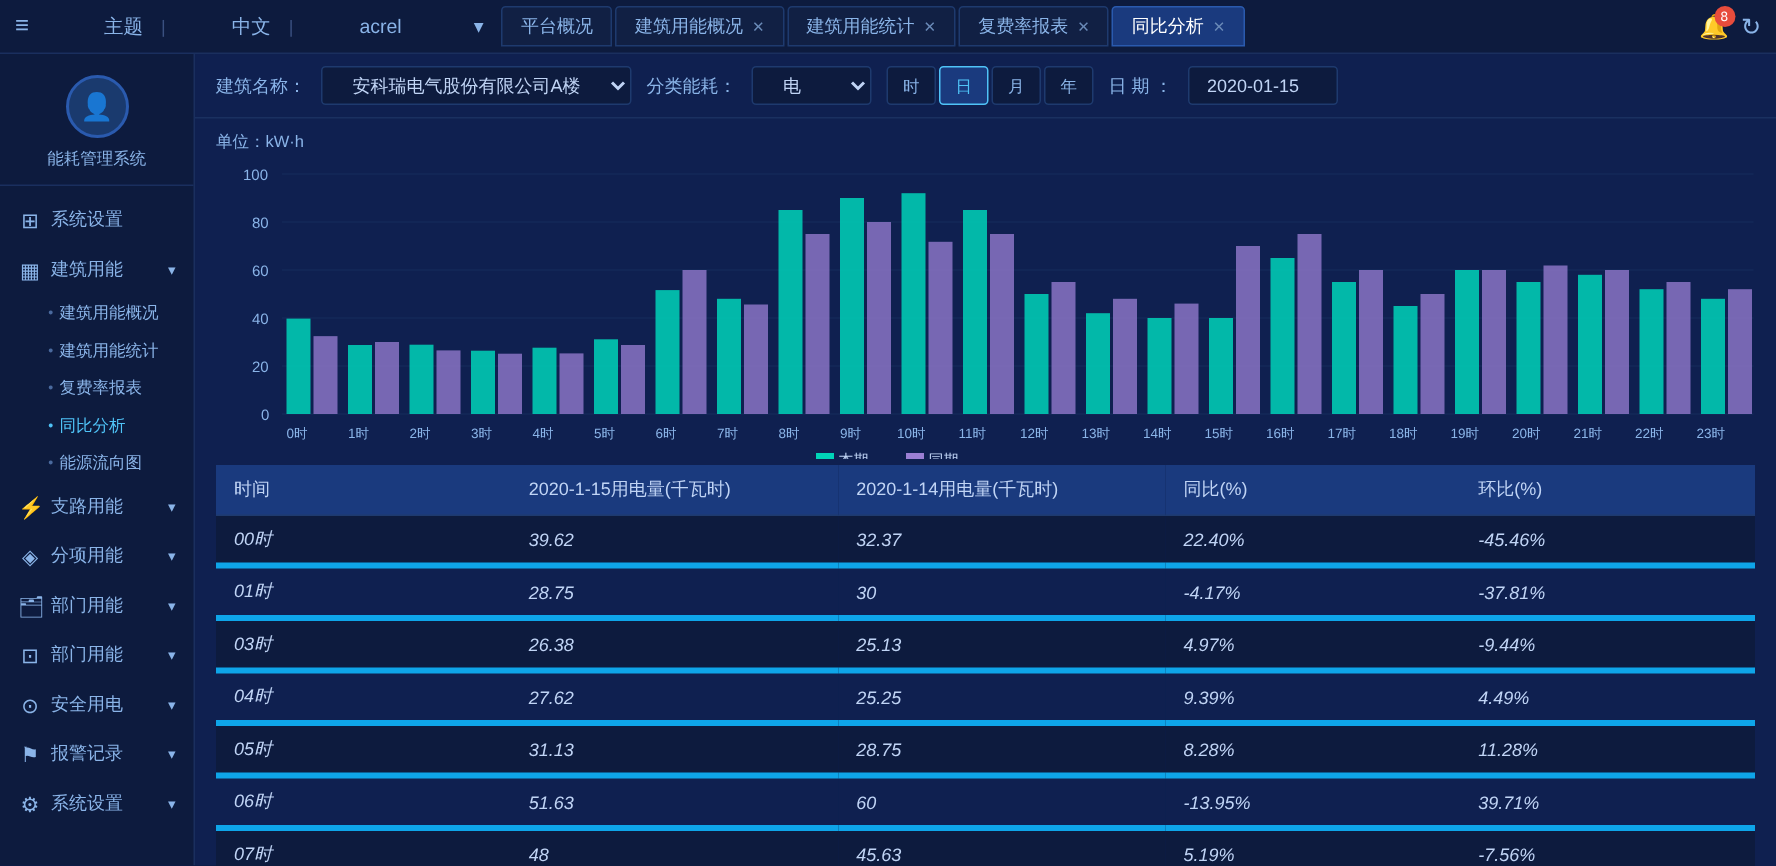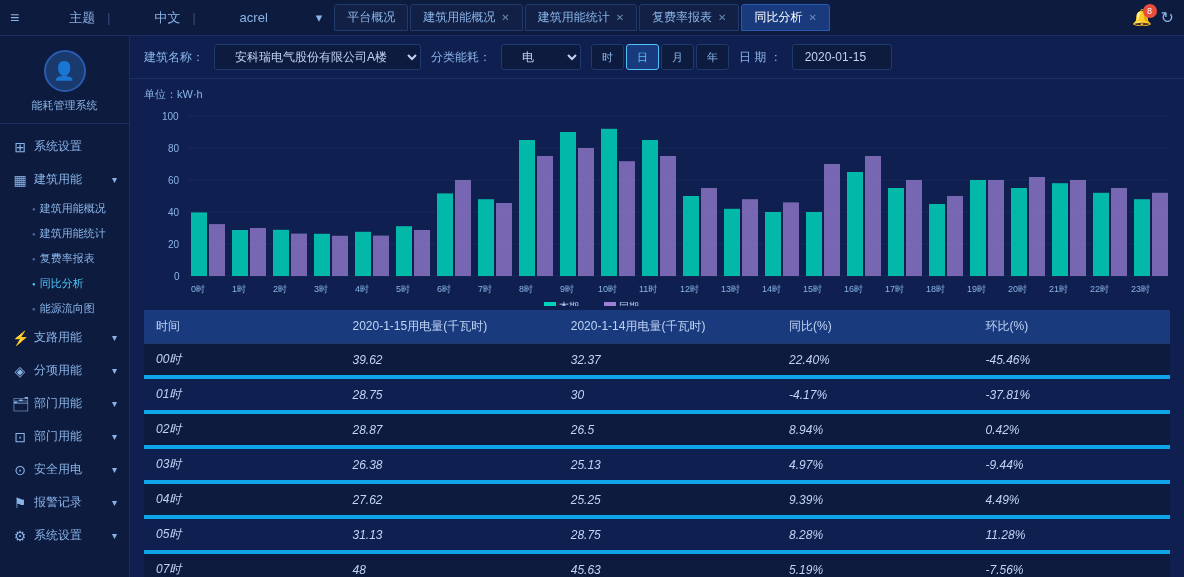--- a/index.html
+++ b/index.html
@@ -301,27 +301,20 @@
               <td>-45.46%</td>
             </tr>
             <tr>
               <td>01时</td>
               <td>28.75</td>
               <td>30</td>
               <td>-4.17%</td>
               <td>-37.81%</td>
             </tr>
             <tr>
-              <td>02时</td>
-              <td>28.87</td>
-              <td>26.5</td>
-              <td>8.94%</td>
-              <td>0.42%</td>
-            </tr>
-            <tr>
               <td>03时</td>
               <td>26.38</td>
               <td>25.13</td>
               <td>4.97%</td>
               <td>-9.44%</td>
             </tr>
             <tr>
               <td>04时</td>
               <td>27.62</td>
               <td>25.25</td>
@@ -329,20 +322,27 @@
               <td>4.49%</td>
             </tr>
             <tr>
               <td>05时</td>
               <td>31.13</td>
               <td>28.75</td>
               <td>8.28%</td>
               <td>11.28%</td>
             </tr>
             <tr>
+              <td>06时</td>
+              <td>51.63</td>
+              <td>60</td>
+              <td>-13.95%</td>
+              <td>39.71%</td>
+            </tr>
+            <tr>
               <td>07时</td>
               <td>48</td>
               <td>45.63</td>
               <td>5.19%</td>
               <td>-7.56%</td>
             </tr>
           </tbody>
       </table>
     </div>
   </div>

